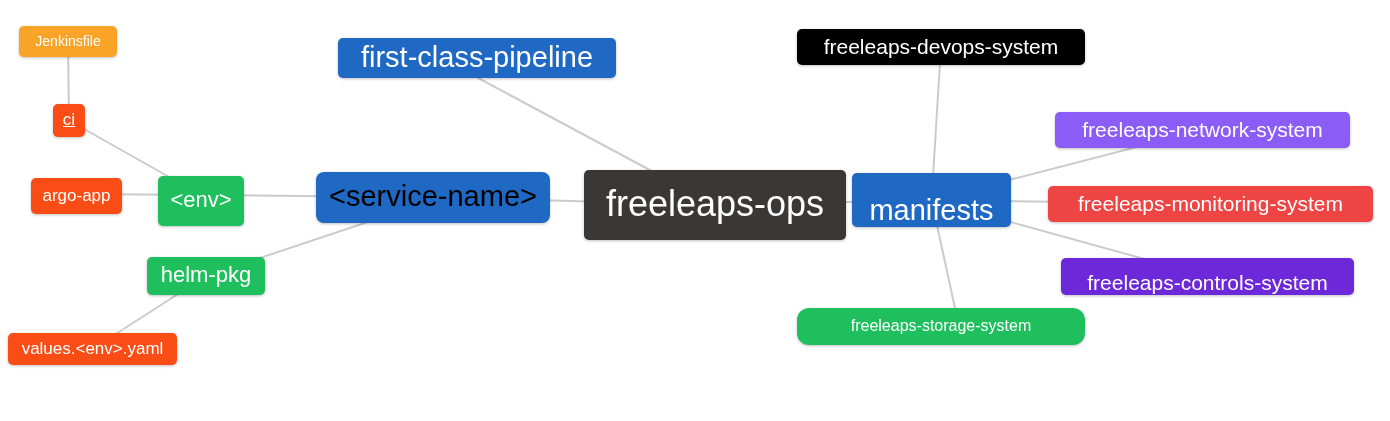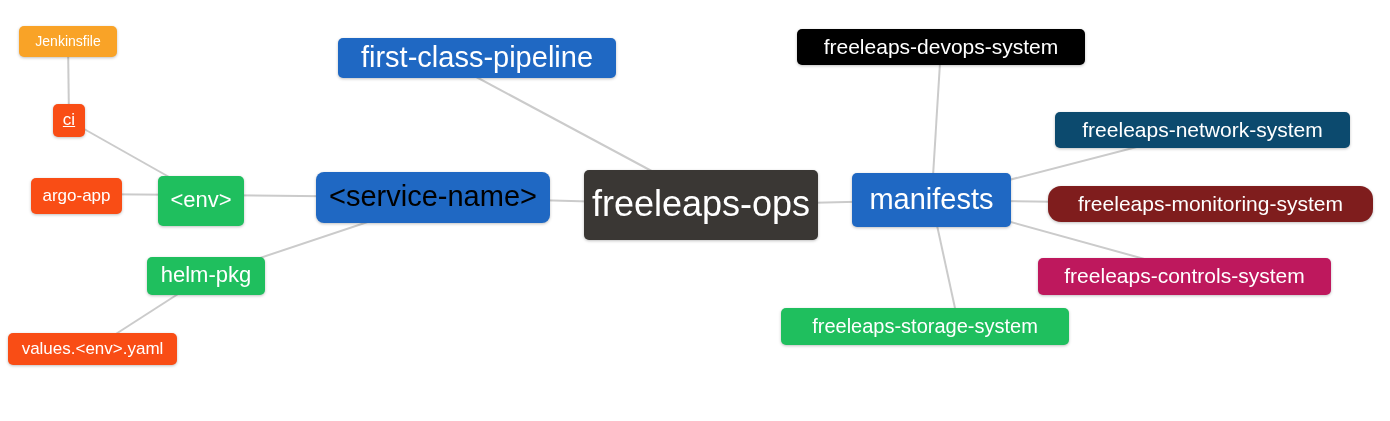--- a/index.html
+++ b/index.html
@@ -54,30 +54,30 @@
       <line x1="201" y1="195" x2="69" y2="120.5" stroke="#CBCBCB" stroke-width="2"></line>
       <line x1="201" y1="195" x2="76.5" y2="194" stroke="#CBCBCB" stroke-width="2"></line>
       <line x1="69" y1="120.5" x2="68" y2="41.5" stroke="#CBCBCB" stroke-width="2"></line>
       <line x1="206" y1="276" x2="92.5" y2="349" stroke="#CBCBCB" stroke-width="2"></line>
       <line x1="931.5" y1="200" x2="941" y2="47" stroke="#CBCBCB" stroke-width="2"></line>
       <line x1="931.5" y1="200" x2="1202.5" y2="130" stroke="#CBCBCB" stroke-width="2"></line>
       <line x1="931.5" y1="200" x2="1210.5" y2="204" stroke="#CBCBCB" stroke-width="2"></line>
       <line x1="931.5" y1="200" x2="1207.5" y2="276.5" stroke="#CBCBCB" stroke-width="2"></line>
       <line x1="931.5" y1="200" x2="959" y2="326.5" stroke="#CBCBCB" stroke-width="2"></line>
     </svg>
-<div class="node" style="left: 584px; top: 170px; width: 234px; height: 70px; font-size: 36px; background: rgb(58, 55, 52); color: rgb(255, 255, 255);">
+<div class="node" style="left: 584px; top: 170px; width: 262px; height: 70px; font-size: 36px; background: rgb(58, 55, 52); color: rgb(255, 255, 255);">
       <span>freeleaps-ops</span>
     </div>
     <div class="node" style="left: 314px; top: 38px; width: 278px; height: 40px; font-size: 29px; background: rgb(31, 104, 195); color: rgb(255, 255, 255); margin-left: 24px;">
       <span>first-class-pipeline</span>
     </div>
     <div class="node" style="left: 316px; top: 172px; width: 234px; height: 51px; font-size: 29px; background: rgb(31, 104, 195); color: #000000; border-radius: 8px;">
       <span>&lt;service-name&gt;</span>
     </div>
-    <div class="node" style="left: 852px; top: 173px; width: 159px; height: 54px; font-size: 29px; background: rgb(31, 104, 195); color: rgb(255, 255, 255);">
+    <div class="node" style="left: 852px; top: 173px; width: 159px; height: 54px; font-size: 29px; background: rgb(31, 104, 195); color: rgb(255, 255, 255); align-items: flex-end;">
       <span>manifests</span>
     </div>
     <div class="node" style="left: 158px; top: 176px; width: 86px; height: 50px; font-size: 22px; background: rgb(31, 191, 94); color: rgb(255, 255, 255);">
       <span>&lt;env&gt;</span>
     </div>
     <div class="node" style="left: 147px; top: 257px; width: 118px; height: 38px; font-size: 22px; background: rgb(31, 191, 94); color: rgb(255, 255, 255);">
       <span>helm-pkg</span>
     </div>
     <div class="node" style="left: 53px; top: 104px; width: 32px; height: 33px; font-size: 17px; background: rgb(249, 77, 21); color: rgb(255, 255, 255); text-decoration: underline;">
       <span>ci</span>
@@ -87,25 +87,25 @@
     </div>
     <div class="node" style="left: 8px; top: 333px; width: 169px; height: 32px; font-size: 17px; background: rgb(249, 77, 21); color: rgb(255, 255, 255);">
       <span>values.&lt;env&gt;.yaml</span>
     </div>
     <div class="node" style="left: 19px; top: 26px; width: 98px; height: 31px; font-size: 14px; background: rgb(249, 163, 39); color: rgb(255, 255, 255);">
       <span>Jenkinsfile</span>
     </div>
     <div class="node" style="left: 797px; top: 29px; width: 288px; height: 36px; font-size: 21px; background: #000000; color: rgb(255, 255, 255);">
       <span>freeleaps-devops-system</span>
     </div>
-    <div class="node" style="left: 1055px; top: 112px; width: 295px; height: 36px; font-size: 21px; background: #0c4a6e; color: rgb(255, 255, 255);">
+    <div class="node" style="left: 1055px; top: 112px; width: 295px; height: 36px; font-size: 21px; background: #8b5cf6; color: rgb(255, 255, 255);">
       <span>freeleaps-network-system</span>
     </div>
-    <div class="node" style="left: 1048px; top: 186px; width: 325px; height: 36px; font-size: 21px; background: #7f1d1d; color: rgb(255, 255, 255); border-radius: 13px;">
+    <div class="node" style="left: 1048px; top: 186px; width: 325px; height: 36px; font-size: 21px; background: #ef4444; color: rgb(255, 255, 255);">
       <span>freeleaps-monitoring-system</span>
     </div>
-    <div class="node" style="left: 1038px; top: 258px; width: 293px; height: 37px; font-size: 21px; background: #be185d; color: rgb(255, 255, 255);">
+    <div class="node" style="left: 1061px; top: 258px; width: 293px; height: 37px; font-size: 21px; background: #6d28d9; color: rgb(255, 255, 255); align-items: flex-end;">
       <span>freeleaps-controls-system</span>
     </div>
-    <div class="node" style="left: 781px; top: 308px; width: 288px; height: 37px; font-size: 20px; background: rgb(31, 191, 94); color: rgb(255, 255, 255);">
+    <div class="node" style="left: 797px; top: 308px; width: 288px; height: 37px; font-size: 16px; background: rgb(31, 191, 94); color: rgb(255, 255, 255); border-radius: 12px;">
       <span>freeleaps-storage-system</span>
     </div>
   </div>
 
 </body></html>

